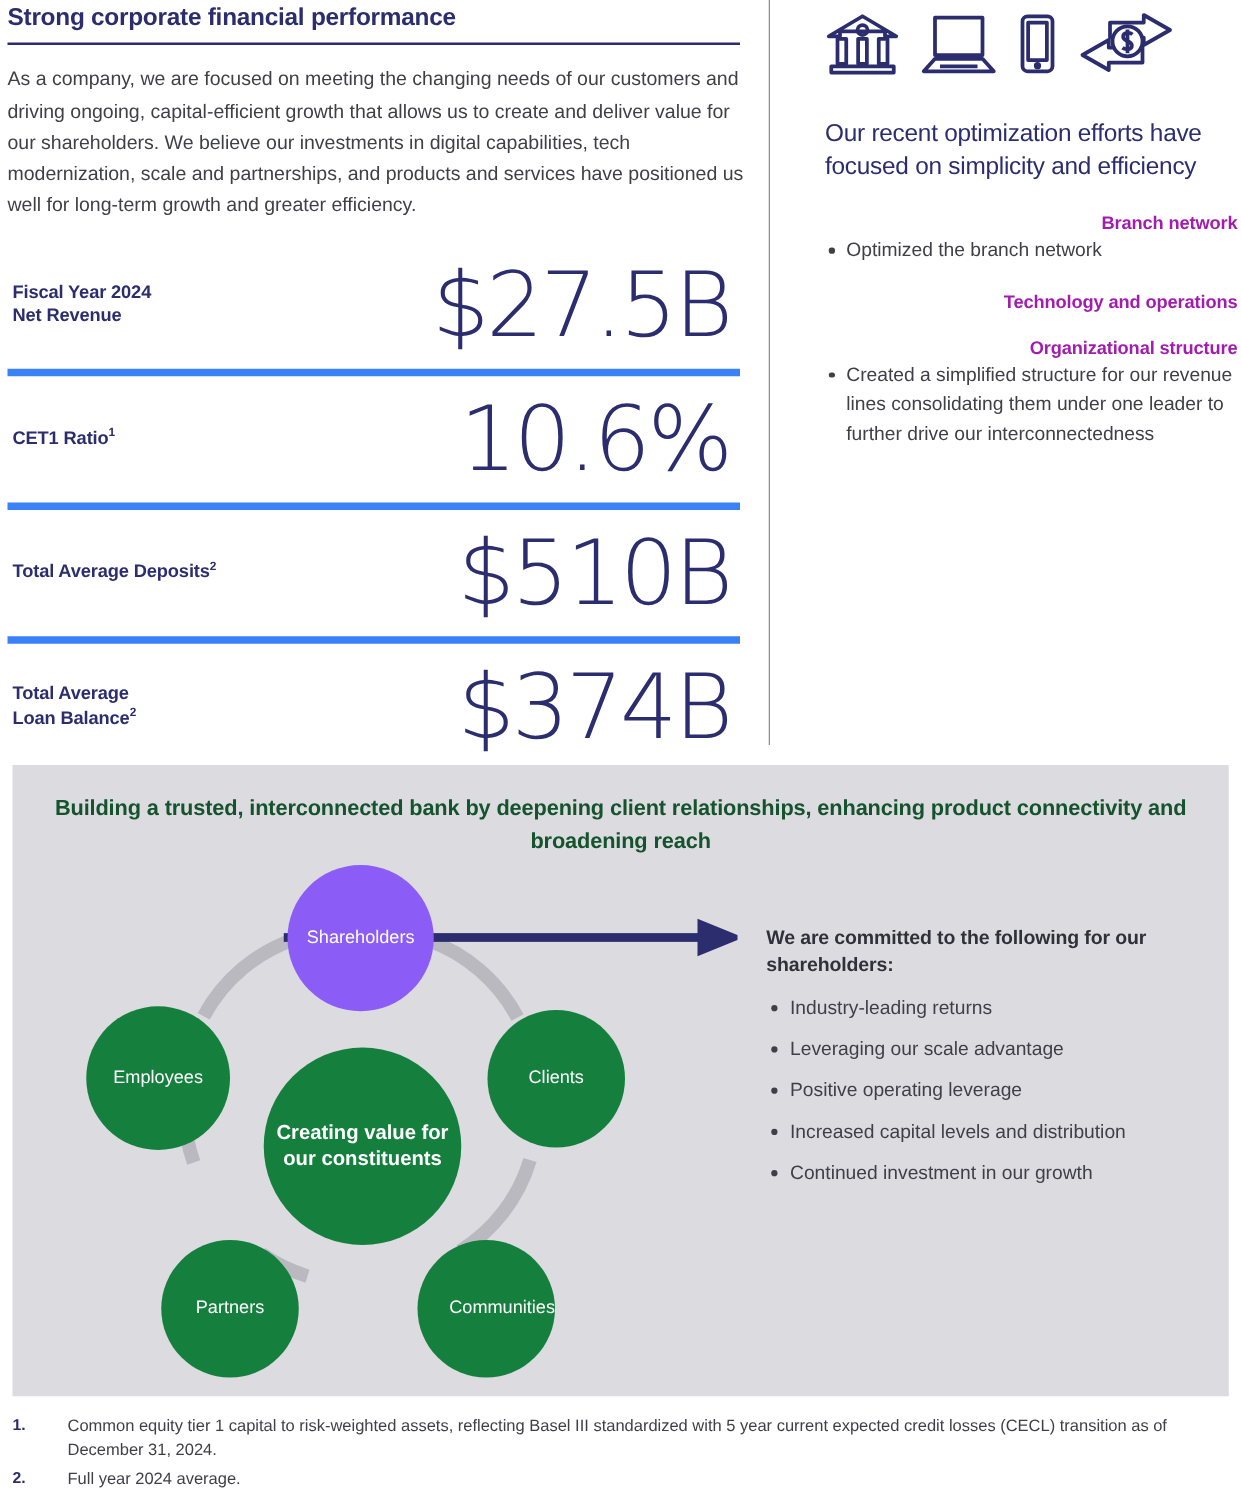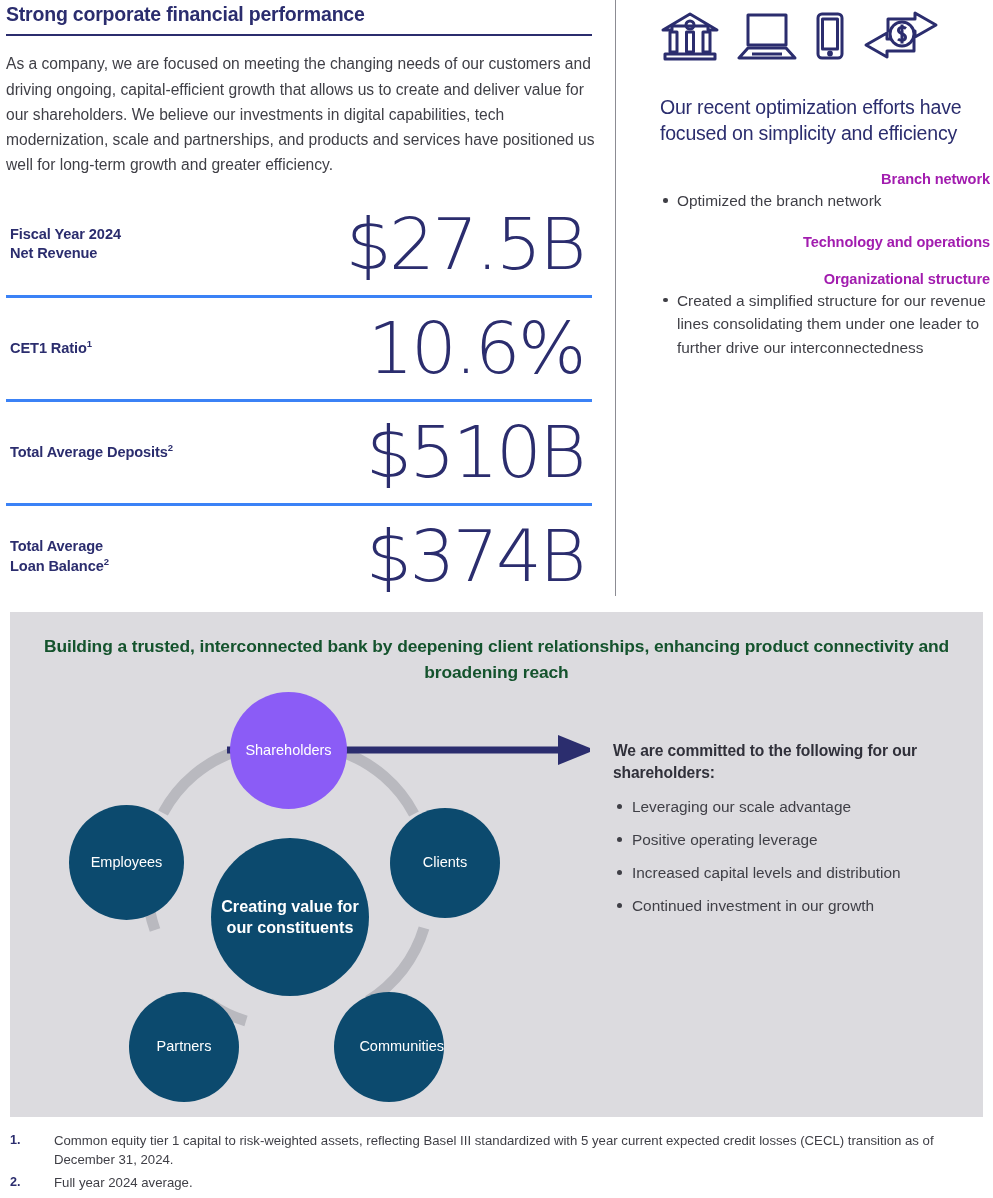--- a/index.html
+++ b/index.html
@@ -32,21 +32,21 @@
   }
   .intro{
     margin-top:15px;font-size:15.6px;line-height:1.62;color:#3f3f46;
     width:594px;
   }
 
   
   .metrics{margin-top:16px;width:586px;}
   .metric{
     position:relative;display:flex;align-items:center;
-    border-bottom:3px solid #3b82f6;
+    border-bottom:6px solid #3b82f6;
     height:101px;
   }
   .metric:last-child{border-bottom:none;}
   .metric-label{
     font-size:14.6px;font-weight:bold;color:#2b2d6e;line-height:1.28;
     flex:0 0 330px;padding-left:4px;letter-spacing:-0.1px;
   }
   .metric-label sup{font-size:9.5px;vertical-align:super;}
   .metric-value{
     flex:1;text-align:right;padding-right:8px;
@@ -89,21 +89,21 @@
     text-align:center;padding-top:22px;
     font-size:17.4px;font-weight:bold;color:#14532d;line-height:1.48;
     letter-spacing:-0.1px;
   }
 
   
   .diagram{position:absolute;left:40px;top:78px;width:540px;height:420px;}
   .node{
     position:absolute;border-radius:50%;
     display:flex;align-items:center;justify-content:center;
-    text-align:center;color:#ffffff;background:#0c4a6e;
+    text-align:center;color:#ffffff;background:#15803d;
     font-size:14.5px;line-height:1.2;
   }
   .node.navy{background:#8b5cf6;}
   .node.center{font-weight:bold;font-size:16.2px;line-height:1.32;}
 
   
   .commit{position:absolute;left:603px;top:128px;width:370px;}
   .commit-title{
     font-size:15.6px;font-weight:bold;color:#30303a;line-height:1.38;
     letter-spacing:-0.1px;
@@ -290,20 +290,21 @@
 
       <div class="node center" style="left:161px;top:148px;width:158px;height:158px;text-align:center;">
         <span>Creating value for our constituents</span>
       </div>
 
     </div>
 
     <div class="commit">
       <div class="commit-title">We are committed to the following for our shareholders:</div>
       <ul class="commit-list">
+        <li>Industry-leading returns</li>
         <li>Leveraging our scale advantage</li>
         <li>Positive operating leverage</li>
         <li>Increased capital levels and distribution</li>
         <li>Continued investment in our growth</li>
       </ul>
     </div>
 
   </div>
 
   <div class="footnotes">

